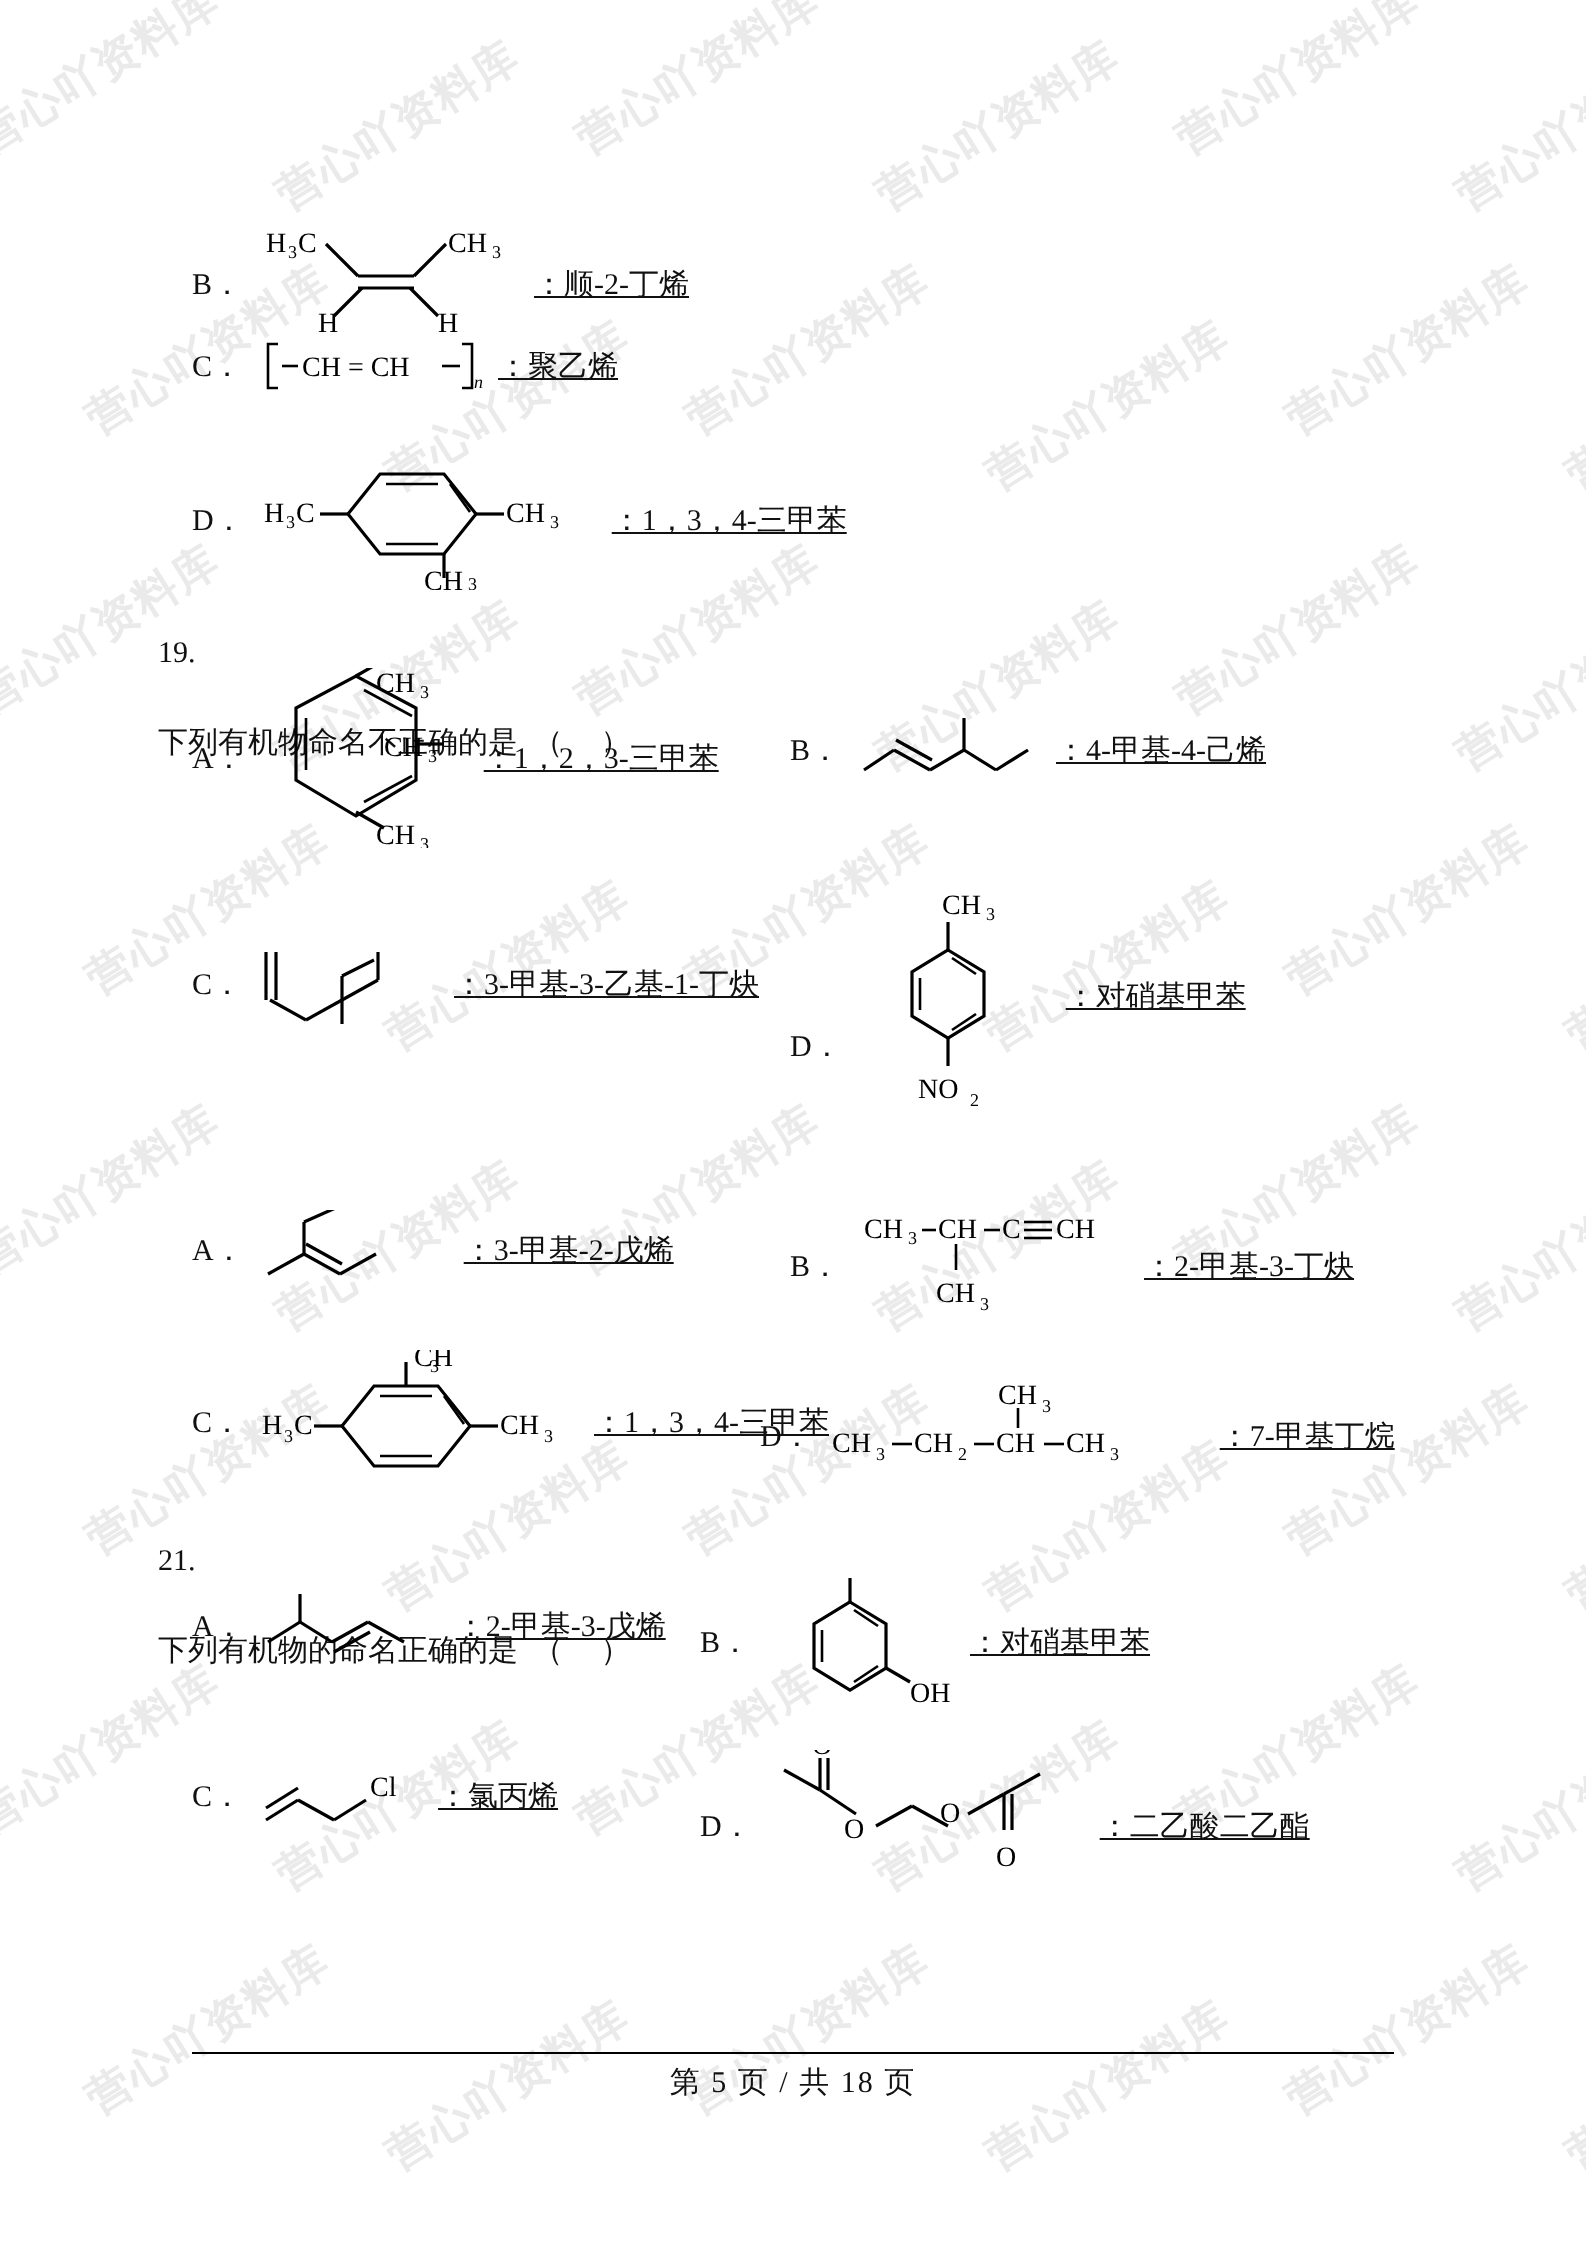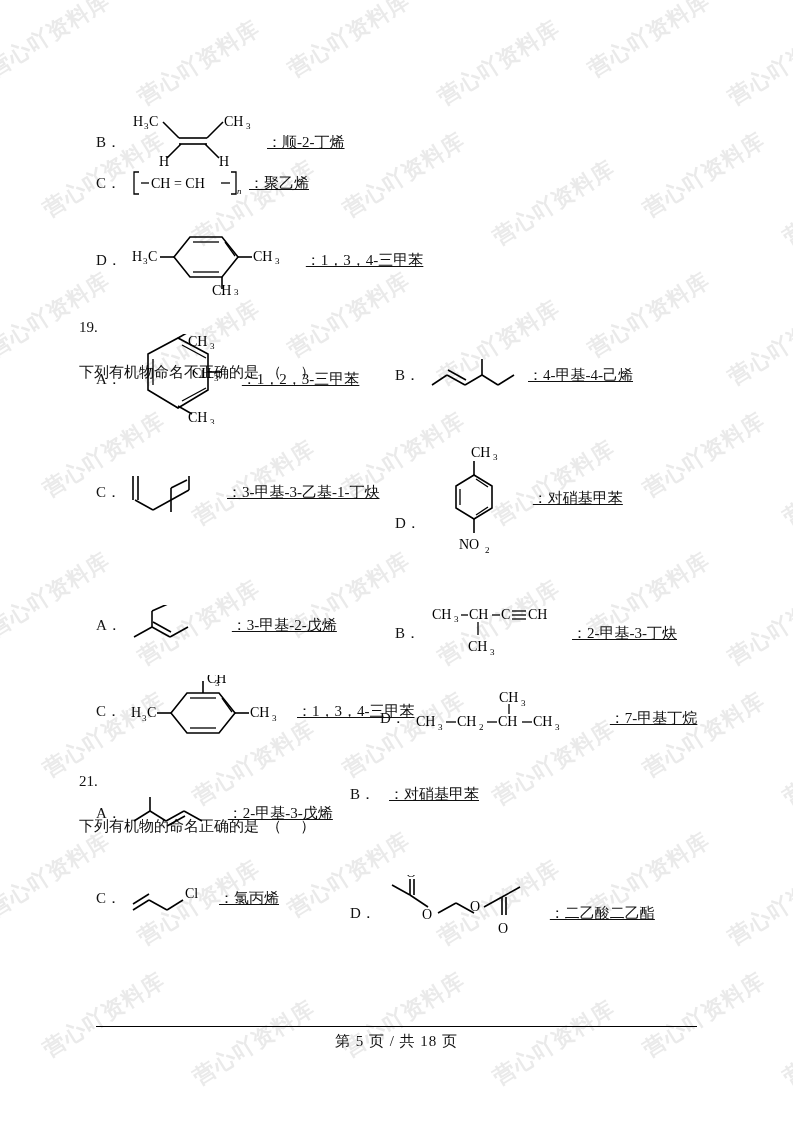--- a/index.html
+++ b/index.html
@@ -431,20 +431,35 @@
         <path class="bond" d="M52,16 L70,26"></path>
       </svg>
     </span>
     <span style="width:4px"></span>
     <span class="name">：2-甲基-3-戊烯</span>
   </div>
 
   <div class="blk row" style="left:350px; top:785px;">
     <span class="opt-label" style="align-self:center">B．</span>
     <span style="width:10px"></span>
+    <span>
+      <svg width="96" height="72" viewBox="0 0 96 72">
+        <path class="bond" d="M40,16 L40,4"></path>
+        <g class="bond">
+          <path d="M40,16 L58,27 L58,49 L40,60 L22,49 L22,27 Z"></path>
+        </g>
+        <g class="bondthin">
+          <path d="M26,30 L26,46"></path>
+          <path d="M42,20 L54,28"></path>
+          <path d="M42,56 L54,48"></path>
+        </g>
+        <path class="bond" d="M58,49 L70,56"></path>
+        <text class="atom" x="70" y="66">OH</text>
+      </svg>
+    </span>
     <span style="width:4px"></span>
     <span class="name" style="align-self:center">：对硝基甲苯</span>
   </div>
 
   <div class="blk row" style="left:96px; top:880px;">
     <span class="opt-label">C．</span>
     <span style="width:10px"></span>
     <span>
       <svg width="86" height="36" viewBox="0 0 86 36">
         <path class="bond" d="M2,30 L18,20"></path>

